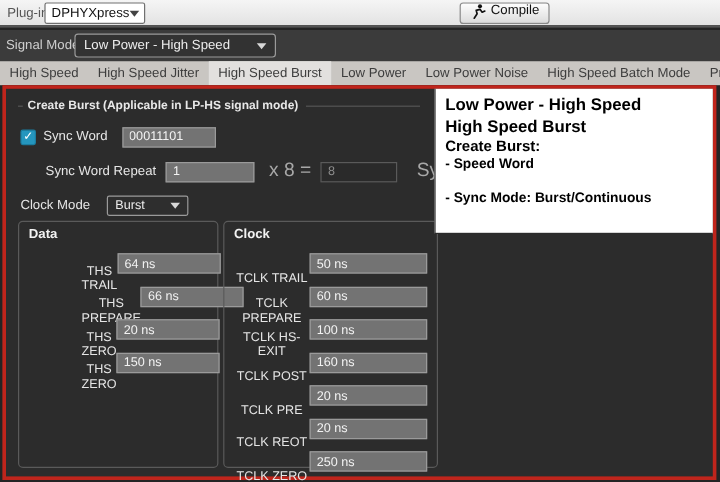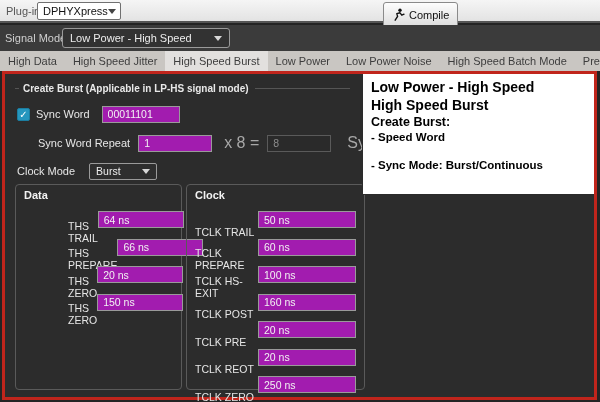--- a/index.html
+++ b/index.html
@@ -8,23 +8,23 @@
   .screen { position:relative; width:600px; height:402px; }
 
   
   .topbar { position:absolute; left:0; top:0; width:600px; height:23px;
     background:linear-gradient(#f5f5f5,#e3e3e3); border-bottom:2px solid #555; }
   .topbar-label { position:absolute; left:6px; top:5px; font-size:11px; color:#555; }
   .plugin-select { position:absolute; left:37px; top:2px; width:84px; height:18px;
     background:#fff; border:1px solid #707070; border-radius:2px; display:flex;
     align-items:center; padding:0 5px; font-size:11px; color:#111; cursor:default; }
   .plugin-select .grow { flex:1; }
-  .compile-btn { position:absolute; left:383px; top:2px; height:18px; padding:12px 8px;
+  .compile-btn { position:absolute; left:383px; top:2px; height:18px; padding:0 8px;
     background:linear-gradient(#fdfdfd,#dcdcdc); border:1px solid #8a8a8a;
-    border-radius:3px; display:flex; align-items:center; gap:4px; font-size:11px;
+    border-radius:3px; display:flex; gap:4px; font-size:11px;
     color:#111; font-family:"Liberation Sans",sans-serif; }
 
   
   .signalbar { position:absolute; left:0; top:25px; width:600px; height:26px;
     background:#3b3b3b; }
   .signalbar .lbl { position:absolute; left:5px; top:7px; font-size:11px; color:#cfcfcf; }
   .dark-select { position:absolute; left:62px; top:3px; width:168px; height:20px;
     background:#323232; border:1px solid #9a9a9a; border-radius:3px; display:flex;
     align-items:center; padding:0 7px; font-size:11px; color:#ececec; }
   .dark-select .grow { flex:1; }
@@ -43,23 +43,23 @@
   .group-header { position:absolute; left:10px; top:9px; right:244px; display:flex;
     align-items:center; }
   .group-header .txt { font-size:10px; font-weight:600; color:#e8e8e8; white-space:nowrap; }
   .group-header .line { flex:1; height:1px; background:#555; margin-left:6px; }
   .group-header .line.pre { flex:0 0 4px; margin:0 4px 0 0; }
 
   .sync-row { position:absolute; left:12px; top:31px; height:18px; display:flex;
     align-items:center; }
   .checkbox { width:13px; height:13px; background:#2596be; border:1px solid #1b7da0;
     border-radius:2px; color:#fff; font-size:10px; line-height:11px; text-align:center; }
-  .plabel { font-size:11px; color:#e6e6e6; }
+  .plabel { font-size:11px; color:#e6e6e6;text-align:center; }
   .sync-row .plabel { margin-left:6px; }
-  input.field { background:#a21caf; border:1px solid #9a9a9a; color:#f2f2f2;
+  input.field { background:#737373; border:1px solid #9a9a9a; color:#f2f2f2;
     font-size:10.5px; font-family:"Liberation Sans",sans-serif; height:17px;
     padding:0 5px; }
   .sync-row input.field { width:78px; margin-left:12px; }
 
   .repeat-row { position:absolute; left:33px; top:59px; height:20px; display:flex;
     align-items:center; }
   .repeat-row input.main { width:74px; margin-left:8px; }
   .dim { font-size:16px; color:#a8a8a8; }
   .repeat-row .times { margin:0 8px 0 12px; }
   input.field.disabled { background:#2a2a2a; border-color:#5a5a5a; color:#8c8c8c;
@@ -124,21 +124,21 @@
   <div class="signalbar">
     <span class="lbl">Signal Mode:</span>
     <div class="dark-select">
       <span>Low Power - High Speed</span>
       <span class="grow"></span>
       <span class="chev light"></span>
     </div>
   </div>
 
   <div class="tabbar">
-    <span class="tab">High Data</span>
+    <span class="tab">High Speed</span>
     <span class="tab">High Speed Jitter</span>
     <span class="tab selected">High Speed Burst</span>
     <span class="tab">Low Power</span>
     <span class="tab">Low Power Noise</span>
     <span class="tab">High Speed Batch Mode</span>
     <span class="tab">Preferences</span>
 
   </div>
 
   <div class="panel">

